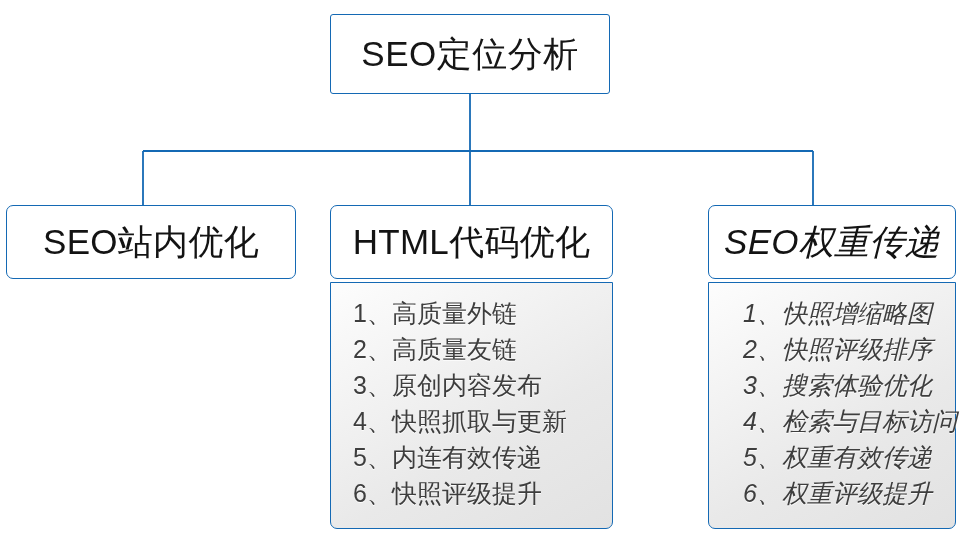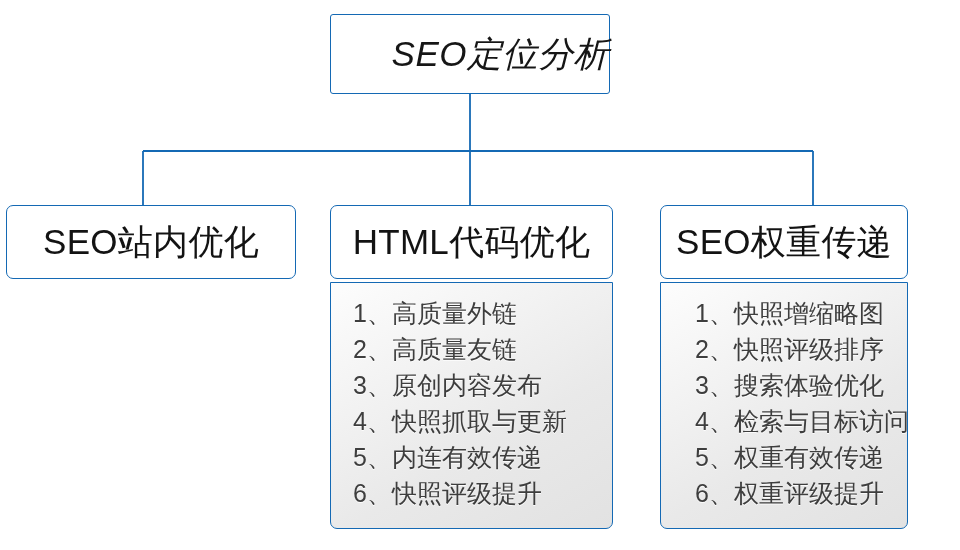--- a/index.html
+++ b/index.html
@@ -35,39 +35,38 @@
     left: 330px;
     top: 14px;
     width: 280px;
     height: 80px;
     box-sizing: border-box;
     border: 1.6px solid #1469b4;
     border-radius: 3px;
     background: #ffffff;
     display: flex;
     align-items: center;
-    justify-content: flex-end;
-    font-style: italic;
+    justify-content: center;
   }
   .root-label {
     font-size: 35px;
     color: #161616;
     letter-spacing: 0.5px;
     white-space: nowrap;
   }
 
   
   .column {
     position: absolute;
     top: 205px;
     width: 290px;
   }
   .column.col-0 { left: 6px; }
   .column.col-1 { left: 330px; width: 283px; }
-  .column.col-2 { left: 660px; width: 248px; }
+  .column.col-2 { left: 708px; width: 248px; font-style: italic; }
 
   .col-header {
     box-sizing: border-box;
     height: 74px;
     border: 1.6px solid #1469b4;
     border-radius: 7px;
     background: #ffffff;
     display: flex;
     align-items: center;
     justify-content: center;

